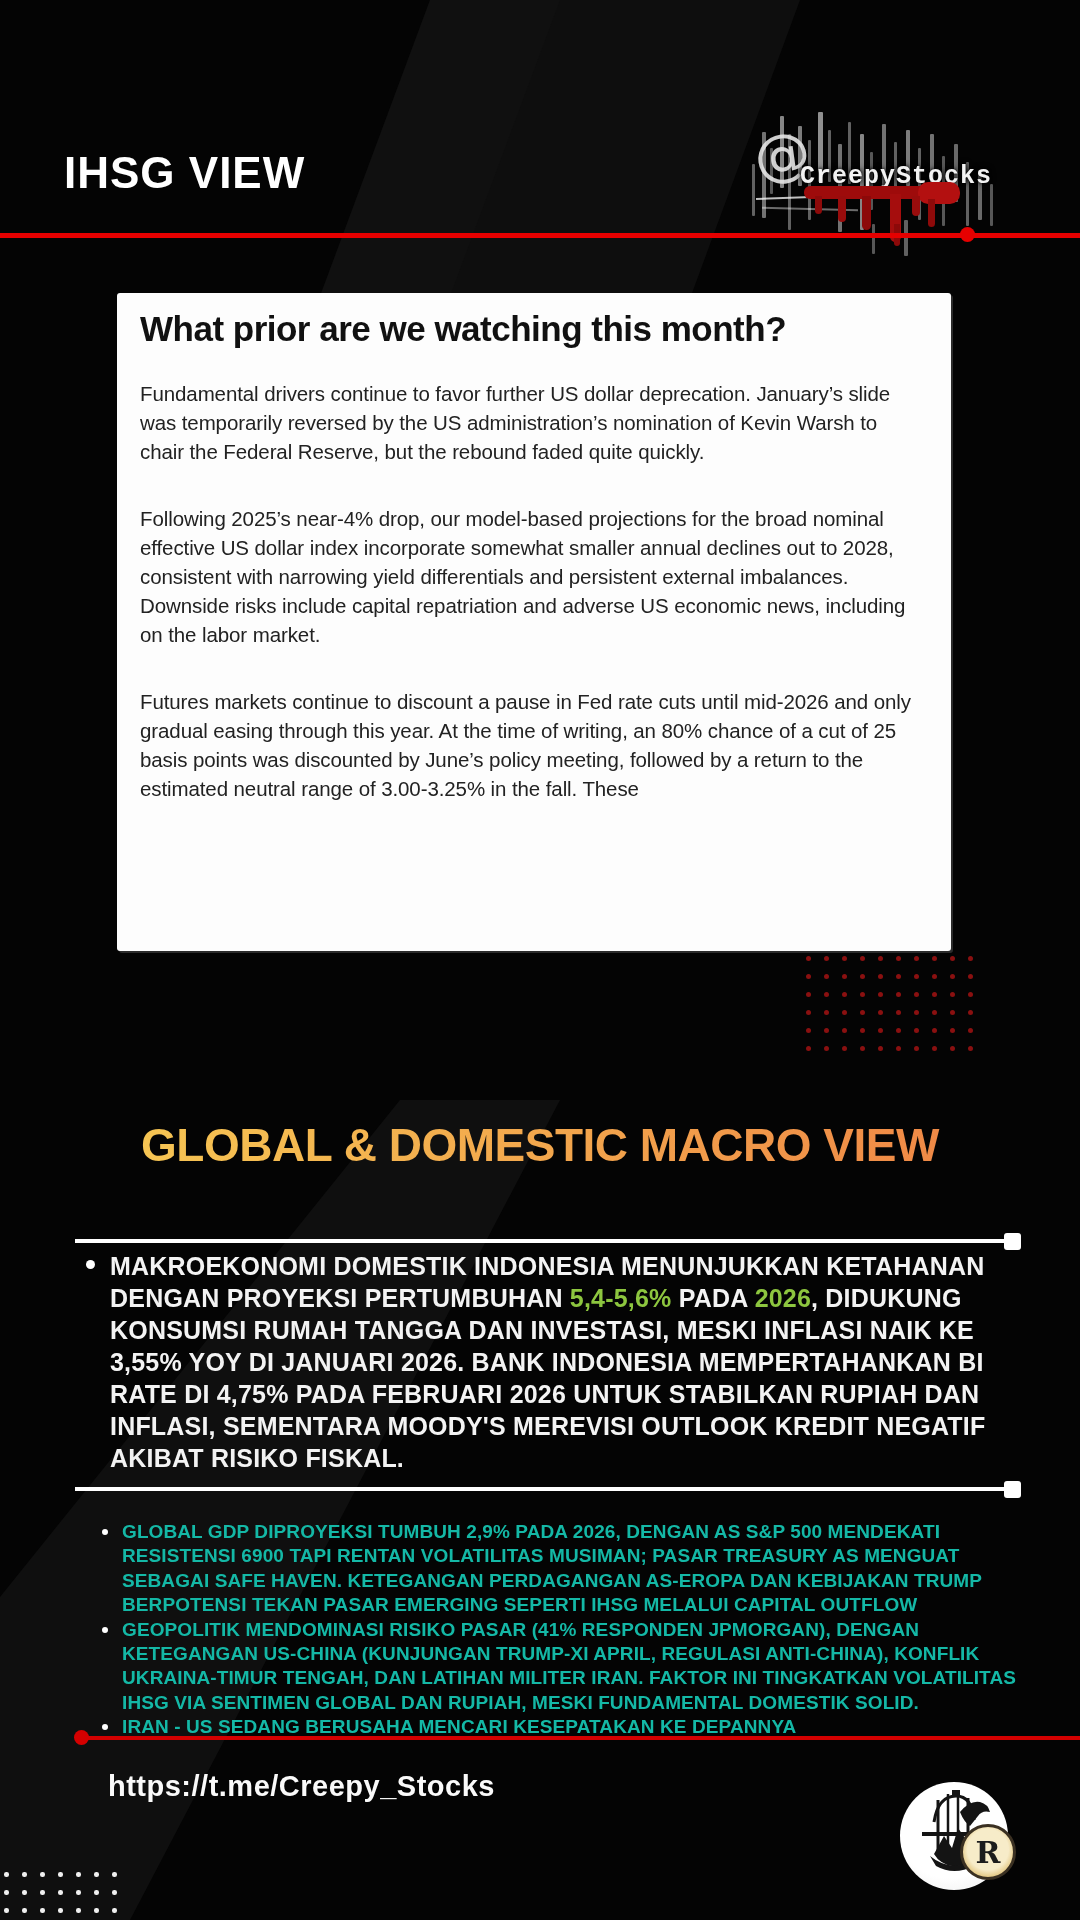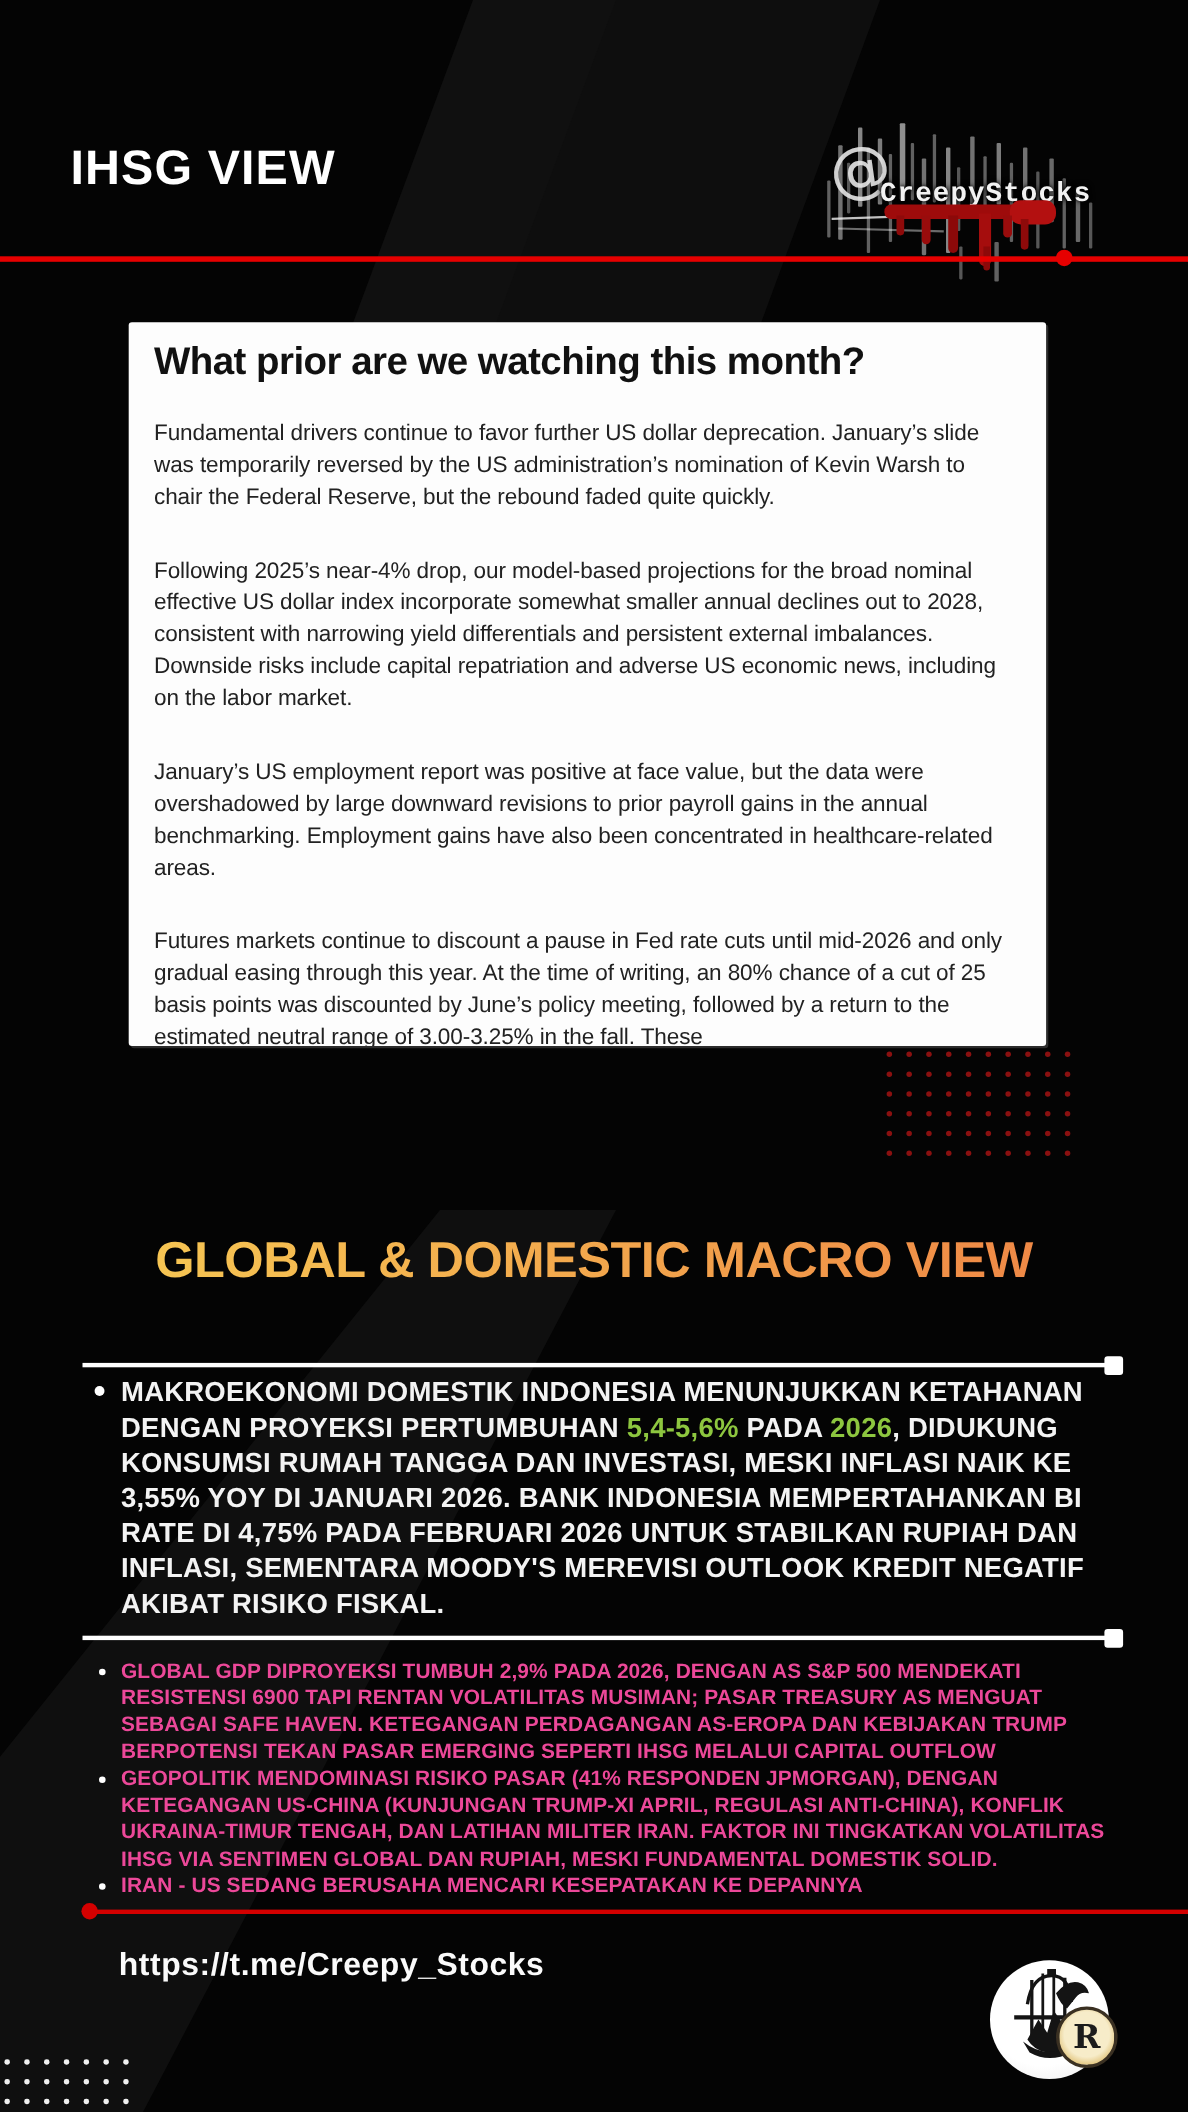--- a/index.html
+++ b/index.html
@@ -7,21 +7,21 @@
     position:relative;width:1080px;height:1920px;overflow:hidden;
     background:#040404;font-family:"Liberation Sans",sans-serif;
   }
   
   .diag{position:absolute;top:0;left:0;width:1080px;height:1920px;pointer-events:none;}
   .diag.band1{background:#0e0e0e;clip-path:polygon(447px 0,800px 0,520px 760px,160px 760px);}
   .diag.band2{background:#0f0f0f;clip-path:polygon(400px 1100px,560px 1100px,130px 1920px,-260px 1920px);}
   .diag.band3{background:#101010;clip-path:polygon(430px 0,560px 0,300px 700px,170px 700px);}
   
   .page-title{
-    position:absolute;left:64px;top:128px;color:#fff;font-size:44px;font-weight:700;
+    position:absolute;left:64px;top:148px;color:#fff;font-size:44px;font-weight:700;
     letter-spacing:1px;
   }
   .brand{position:absolute;left:752px;top:104px;width:270px;height:140px;}
   .candle{position:absolute;background:#bdbdbd;border-radius:1px;}
   .at-scribble{
     position:absolute;left:2px;top:18px;font-size:56px;color:#e6e6e6;
     font-family:"DejaVu Sans",sans-serif;transform:rotate(-8deg);opacity:.9;
   }
   .brand-name{
     position:absolute;left:48px;top:58px;font-family:"Liberation Mono",monospace;
@@ -64,22 +64,22 @@
   
   .macro{
     position:absolute;left:86px;top:1250px;width:935px;color:#f3f3f3;
     font-size:25px;font-weight:700;line-height:32px;letter-spacing:.2px;
   }
   .macro .marker{position:absolute;left:0;top:10px;width:9px;height:9px;border-radius:50%;background:#fff;}
   .macro .mtext{display:block;margin-left:24px;}
   .seg-green{color:#8dc63f;}
   
   .details{
-    position:absolute;left:86px;top:1508px;width:940px;margin:0;padding:0;list-style:none;
-    color:#ec4899;font-size:19px;font-weight:700;line-height:24.4px;letter-spacing:.1px;
+    position:absolute;left:86px;top:1508px;width:940px;margin:12px;padding:0;list-style:none;
+    color:#14b8a6;font-size:19px;font-weight:700;line-height:24.4px;letter-spacing:.1px;
   }
   .details li{position:relative;padding-left:24px;margin:0;}
   .details li::before{
     content:"";position:absolute;left:4px;top:9px;width:6px;height:6px;border-radius:50%;background:#fff;
   }
   
   .ftr-dot{position:absolute;left:74px;top:1730px;width:15px;height:15px;border-radius:50%;background:#d40000;}
   .ftr-line{position:absolute;left:87px;top:1736px;width:993px;height:4px;background:#d40000;}
   .footer-url{
     position:absolute;left:108px;top:1770px;color:#fafafa;font-size:29px;font-weight:700;
@@ -153,21 +153,20 @@
     <div class="blood" style="left:176px;top:95px;width:7px;height:28px;background:#8e0a0a;border-radius:0 0 4px 4px;"></div>
   </div>
 
   <div class="hdr-line" style="background: rgb(230, 0, 0);"></div>
   <div class="hdr-dot" style="background: rgb(230, 0, 0);"></div>
 
   <div class="card">
     <h1 class="card-title">What prior are we watching this month?</h1>
     <p>Fundamental drivers continue to favor further US dollar deprecation. January’s slide was temporarily reversed by the US administration’s nomination of Kevin Warsh to chair the Federal Reserve, but the rebound faded quite quickly.</p>
     <p>Following 2025’s near-4% drop, our model-based projections for the broad nominal effective US dollar index incorporate somewhat smaller annual declines out to 2028, consistent with narrowing yield differentials and persistent external imbalances. Downside risks include capital repatriation and adverse US economic news, including on the labor market.</p>
-    <p>January’s US employment report was positive at face value, but the data were overshadowed by large downward revisions to prior payroll gains in the annual benchmarking. Employment gains have also been concentrated in healthcare-related areas.</p>
     <p>Futures markets continue to discount a pause in Fed rate cuts until mid-2026 and only gradual easing through this year. At the time of writing, an 80% chance of a cut of 25 basis points was discounted by June’s policy meeting, followed by a return to the estimated neutral range of 3.00-3.25% in the fall. These</p>
   </div>
 
   <div class="dotgrid" id="red-dots">
       <span></span>
       <span></span>
       <span></span>
       <span></span>
       <span></span>
       <span></span>

